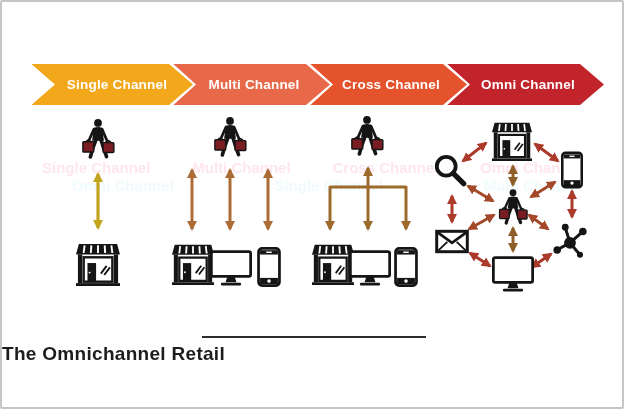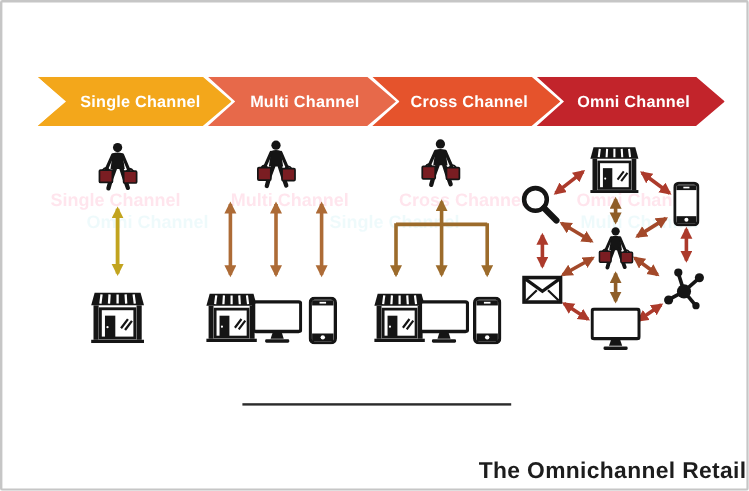--- a/index.html
+++ b/index.html
@@ -19,22 +19,22 @@
   .ghost-band{position:absolute;left:0;right:0;display:flex;justify-content:space-between;
     padding:0 40px;font-weight:bold;pointer-events:none;filter:blur(.4px);}
   .ghost-a{top:157px;color:#ff7fa8;opacity:.20;font-size:15px;}
   .ghost-b{top:175px;color:#8fdde9;opacity:.14;font-size:15px;padding-left:70px;}
   
   .icon{position:absolute;display:block;}
   
   .arrows{position:absolute;left:0;top:0;pointer-events:none;}
   
   .title-line{position:absolute;left:200px;top:334px;width:224px;height:2px;background:#2b2b2b;}
-  .title-text{position:absolute;left:0;top:341px;width:100%;text-align:right;
-    font-size:19px;font-weight:bold;color:#1d1d1d;letter-spacing:.3px;margin-top:39px;}
+  .title-text{position:absolute;left:0;top:341px;width:100%;text-align:left;
+    font-size:19px;font-weight:bold;color:#1d1d1d;letter-spacing:.3px;}
 </style>
 </head>
 <body>
 
 <svg width="0" height="0" style="position:absolute" aria-hidden="true" xmlns="http://www.w3.org/2000/svg" xmlns:xlink="http://www.w3.org/1999/xlink">
   <defs>
     <symbol id="sym-shopper" viewBox="0 0 40 46">
       <circle cx="20" cy="5.2" r="4.3" fill="#151515"></circle>
       <path d="M15.5 10.5 Q20 9 24.5 10.5 L26.6 25 H13.4 Z" fill="#151515"></path>
       <path d="M15.5 12 L9.5 25.5" stroke="#151515" stroke-width="3" stroke-linecap="round" fill="none"></path>

